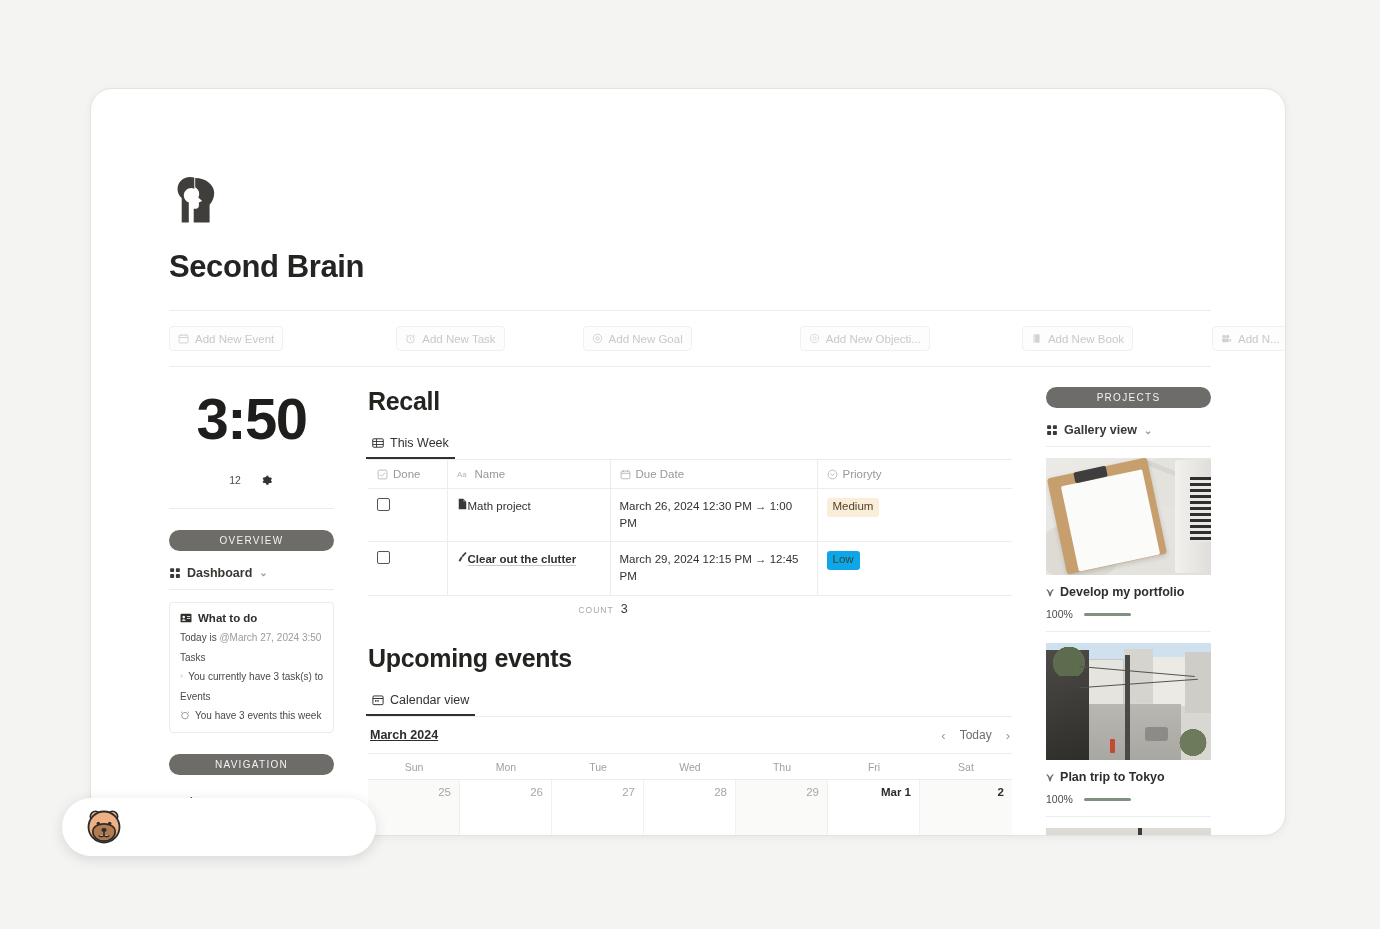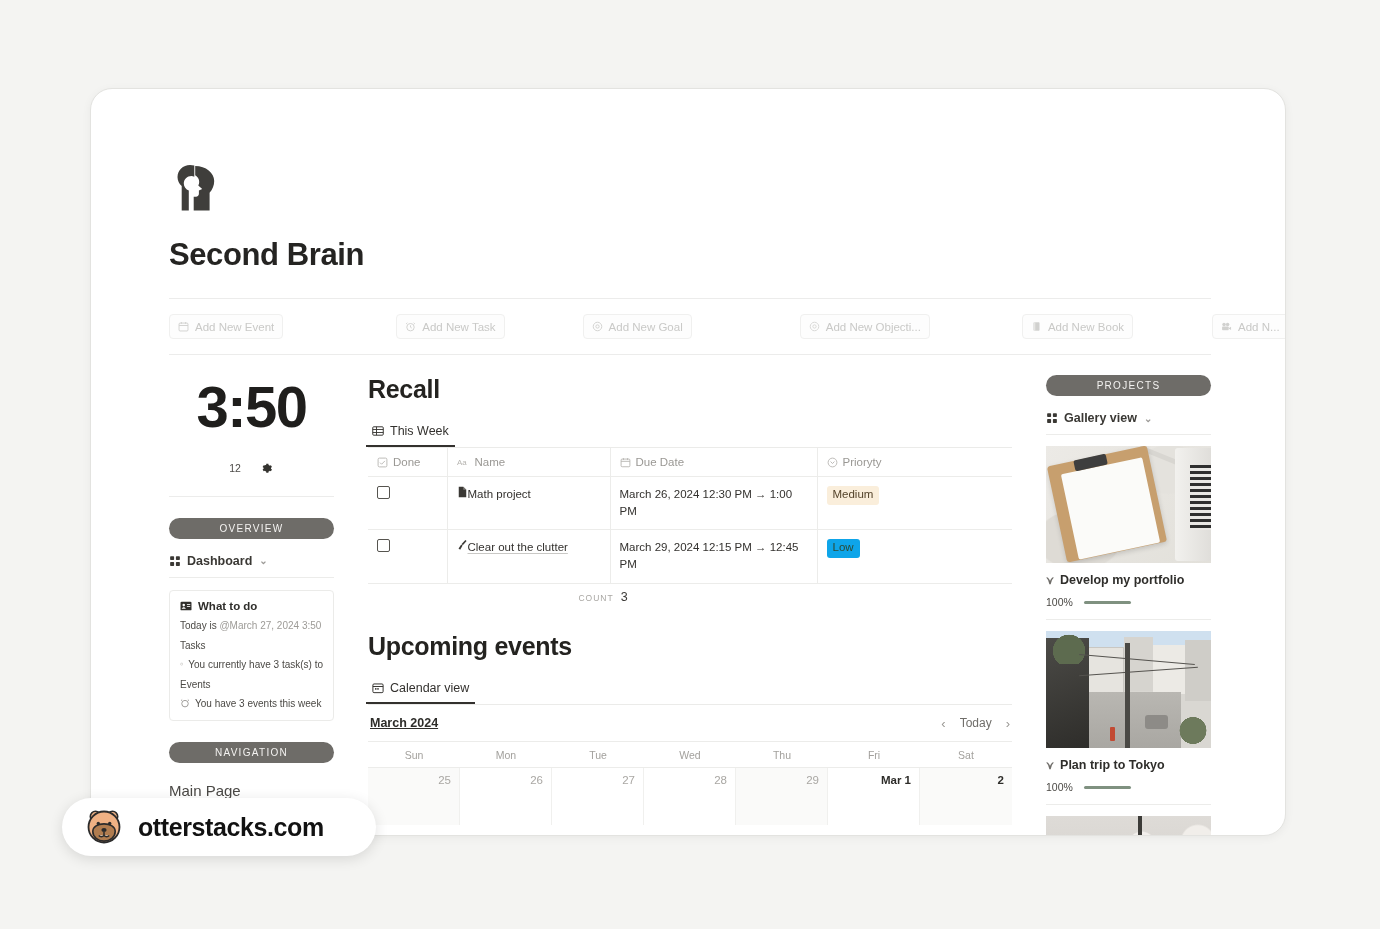--- a/index.html
+++ b/index.html
@@ -18,21 +18,21 @@
     left: 90px; top: 88px;
     width: 1196px; height: 748px;
     background: #ffffff;
     border: 1px solid #e3e3e0;
     border-radius: 22px;
     box-shadow: 0 2px 10px rgba(0,0,0,0.05);
     overflow: hidden;
   }
   .page {
     position: absolute; inset: 0;
-    padding: 0 78px;
+    padding: 12px 78px;
     overflow: hidden;
     border-radius: 23px;
   }
 
   
   .brain-icon { margin-top: 74px; width: 48px; height: 52px; }
   .page-title {
     margin-top: 18px;
     font-size: 31px; font-weight: 700; color: #252422;
     letter-spacing: -0.4px;
@@ -153,21 +153,21 @@
   table.db td {
     font-size: 11.5px; color: #33312e;
     padding: 9px 8px 10px 9px;
     border-bottom: 1px solid #ececea;
     border-right: 1px solid #ececea;
     vertical-align: top; line-height: 1.45;
   }
   table.db th:last-child, table.db td:last-child { border-right: none; }
   .cellname { display: flex; align-items: flex-start; }
   .cellname .nm { padding-bottom: 1px; }
-  .cellname .nm.u { text-decoration: underline; text-decoration-color: #c9c8c5; text-underline-offset: 2px; }
+  .cellname .nm.u { text-decoration: underline; text-decoration-color: #c9c8c5; text-underline-offset: 2px; font-weight: bold; }
 
   .cb {
     width: 13px; height: 13px; border: 1.6px solid #56544f;
     border-radius: 2px; background: #fff; display: inline-block;
   }
   .cb.on {
     background: #2383e2; border-color: #2383e2;
     position: relative;
   }
   .cb.on:after {
@@ -652,15 +652,14 @@
       <circle cx="11.5" cy="9.5" r="5.2" fill="#efb184" stroke="#2b2b2b" stroke-width="1.6"></circle>
       <circle cx="28.5" cy="9.5" r="5.2" fill="#efb184" stroke="#2b2b2b" stroke-width="1.6"></circle>
       <circle cx="20" cy="20" r="15.5" fill="#efb184" stroke="#2b2b2b" stroke-width="1.8"></circle>
       <circle cx="14.3" cy="16.5" r="1.7" fill="#2b2b2b"></circle>
       <circle cx="25.7" cy="16.5" r="1.7" fill="#2b2b2b"></circle>
       <path d="M8.8 24.5c0-5 5-7.6 11.2-7.6s11.2 2.6 11.2 7.6c0 5.4-5 9.6-11.2 9.6S8.8 29.9 8.8 24.5z" fill="#b07c4f" stroke="#2b2b2b" stroke-width="1.6"></path>
       <ellipse cx="20" cy="23" rx="2.6" ry="1.9" fill="#2b2b2b"></ellipse>
       <path d="M20 25v3" stroke="#2b2b2b" stroke-width="1.5"></path>
       <path d="M14.8 28.5a3.5 3.5 0 005.2 0 3.5 3.5 0 005.2 0" fill="#fdfdfd" stroke="#2b2b2b" stroke-width="1.5"></path>
     </svg>
-    <span class="wm-text">otterstacks.com</span>
   </div>
 </div>
 
 </body></html>

